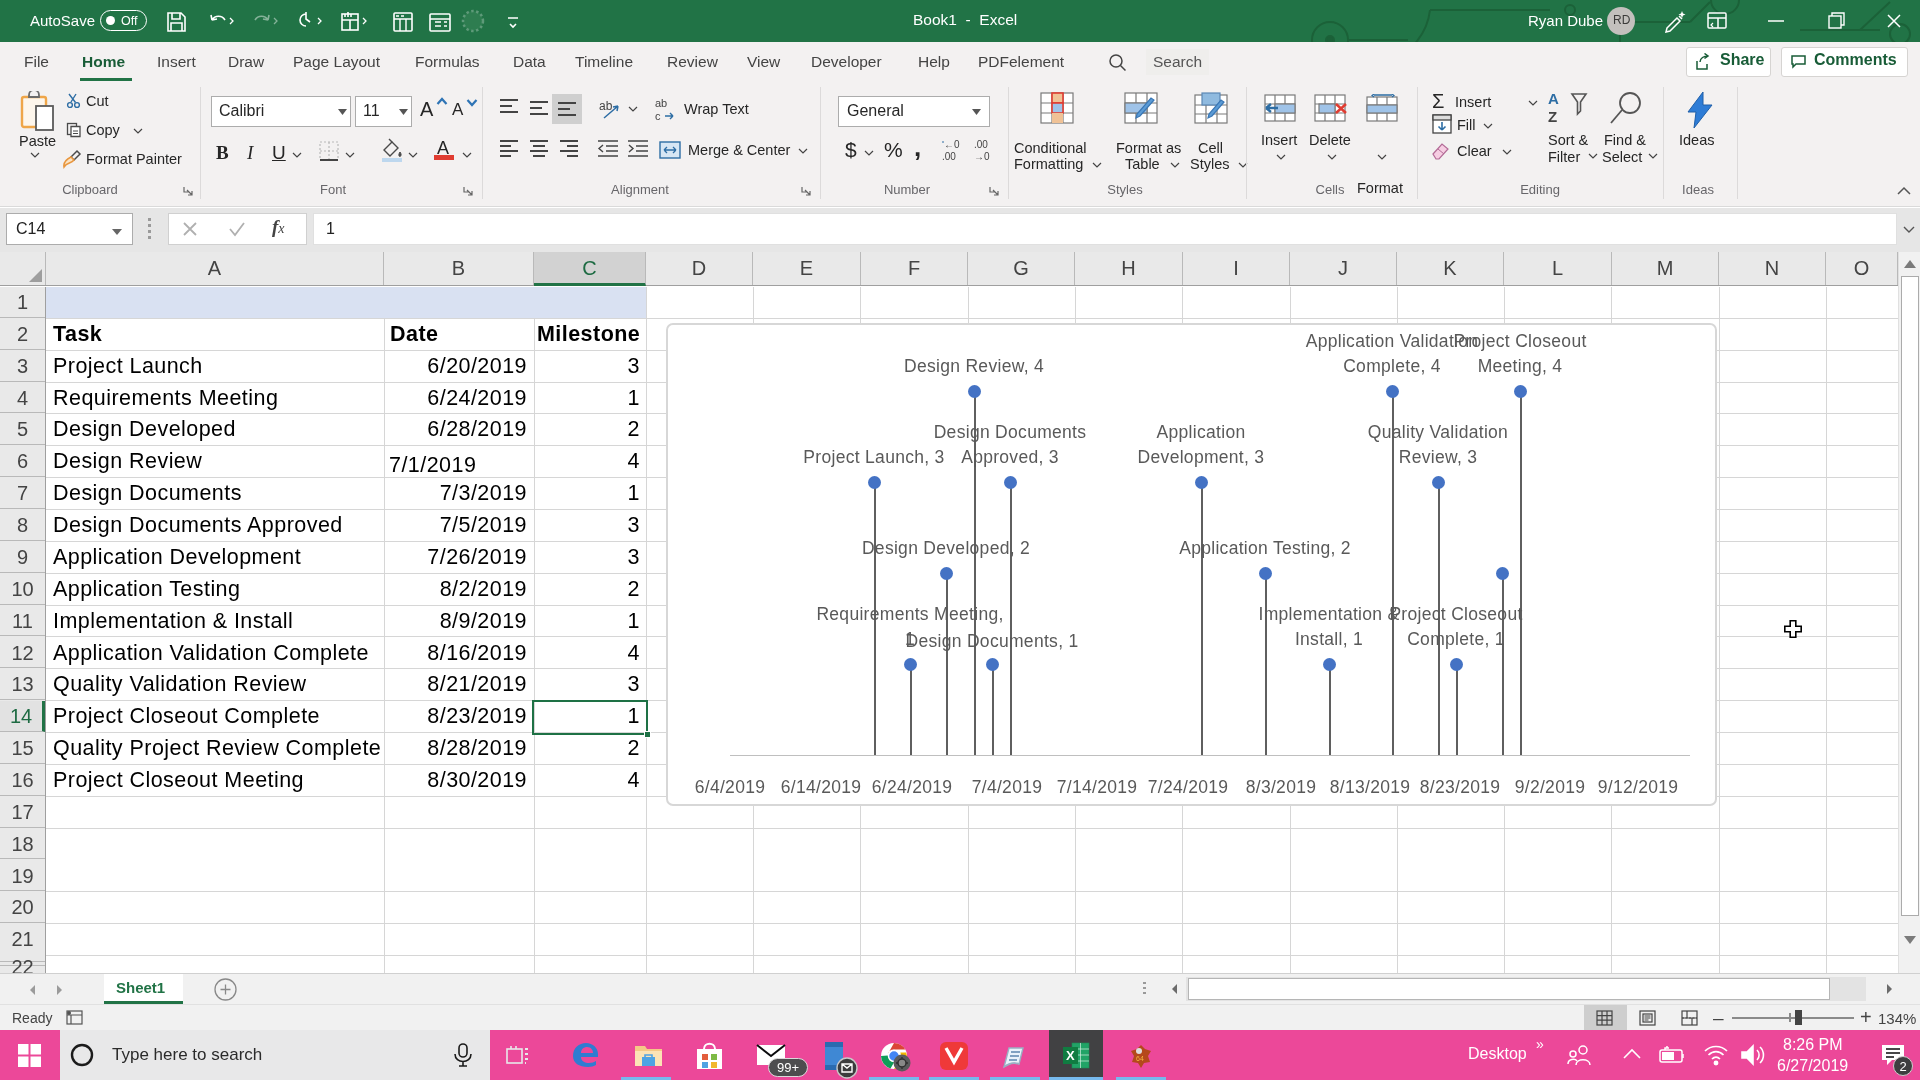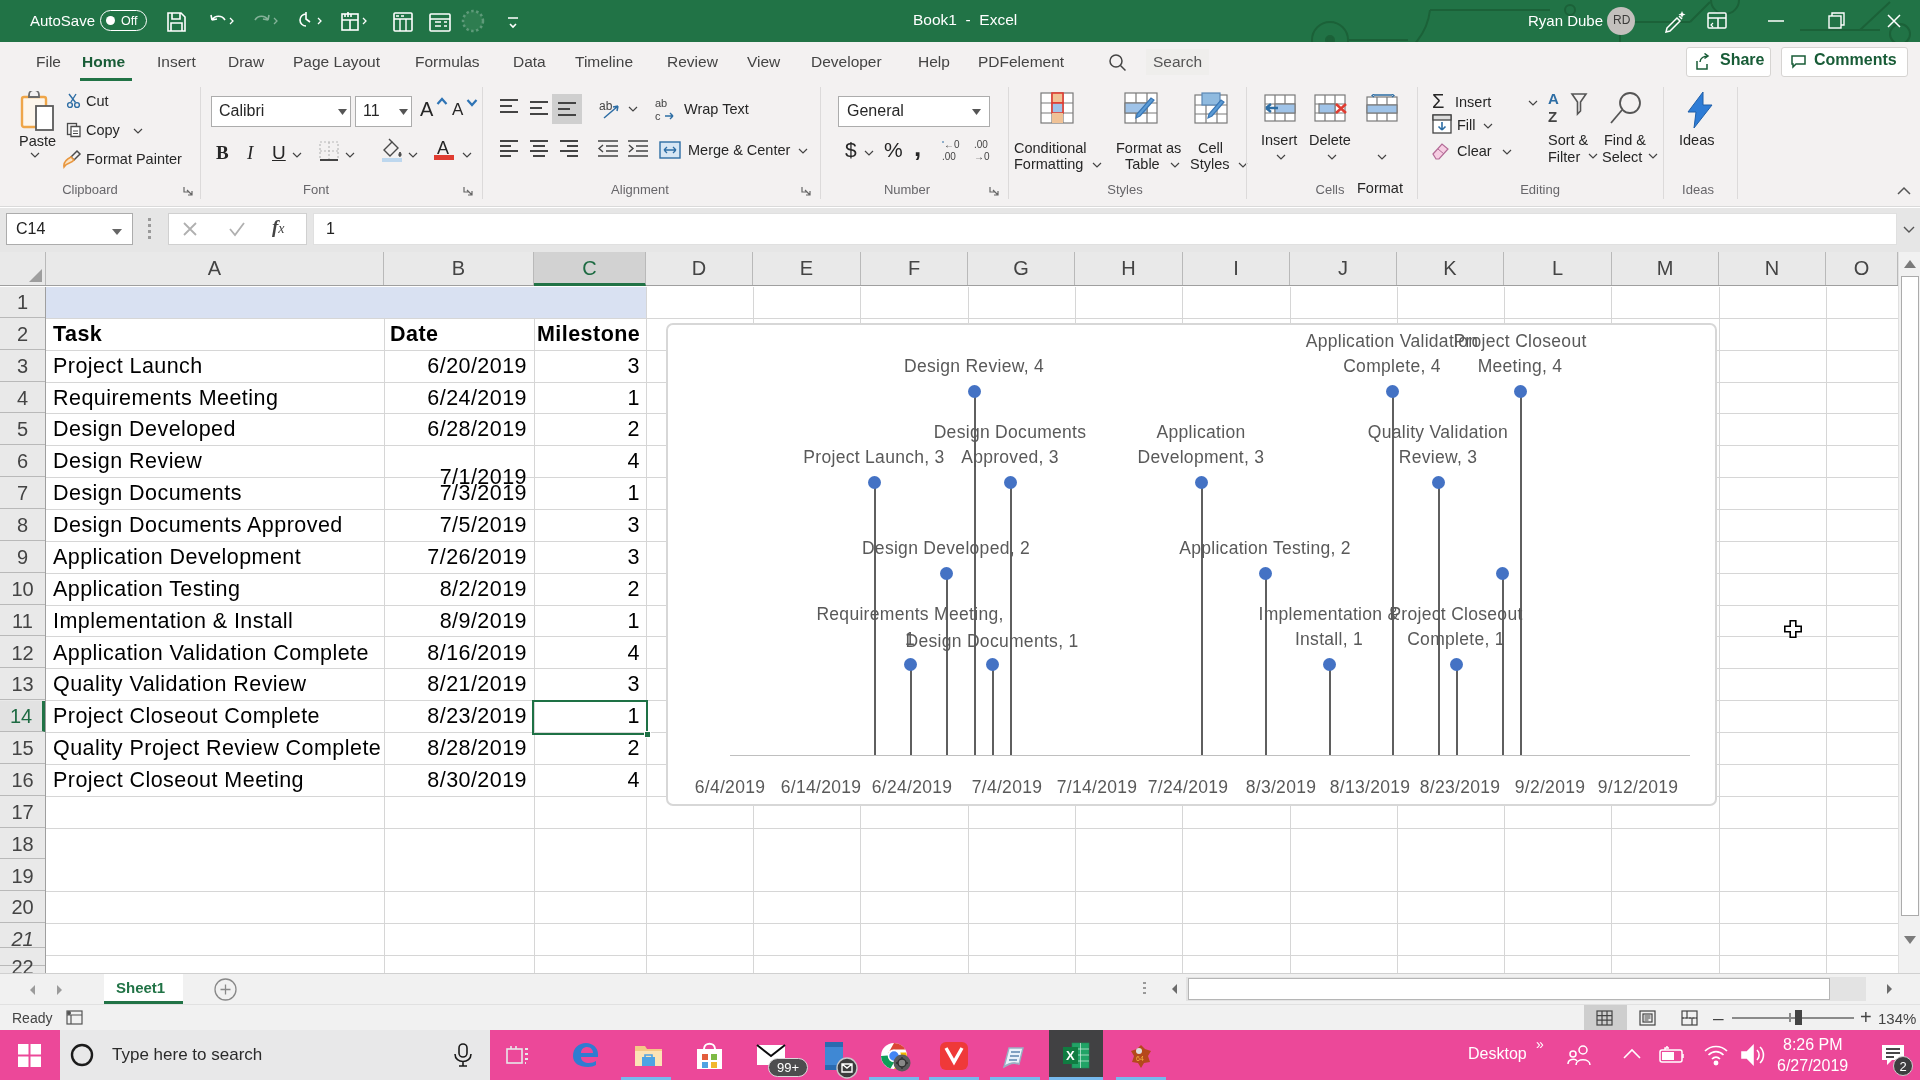--- a/index.html
+++ b/index.html
@@ -106,21 +106,21 @@
     </svg>
     <svg class="abs" style="left:1823px;top:9px" width="26" height="24" viewBox="0 0 26 24" fill="none" stroke="#fff" stroke-width="1.4">
       <rect x="6" y="7" width="12" height="12"></rect>
       <path d="M9 7 v-3 h12 v12 h-3"></path>
     </svg>
     <svg class="abs" style="left:1882px;top:9px" width="26" height="24" viewBox="0 0 26 24" stroke="#fff" stroke-width="1.5">
       <path d="M6 6 l12 12 M18 6 l-12 12"></path>
     </svg>
   </div>
   <div id="tabrow">
-    <div class="tab" style="left:36px;">File</div>
+    <div class="tab" style="left:24px;">File</div>
     <div class="tab" style="left:82px;color:#185C37;font-weight:bold;">Home</div>
     <div class="abs" style="left:80px;top:36px;width:52px;height:3px;background:#217346;"></div>
     <div class="tab" style="left:157px;">Insert</div>
     <div class="tab" style="left:228px;">Draw</div>
     <div class="tab" style="left:293px;">Page Layout</div>
     <div class="tab" style="left:415px;">Formulas</div>
     <div class="tab" style="left:513px;">Data</div>
     <div class="tab" style="left:575px;">Timeline</div>
     <div class="tab" style="left:667px;">Review</div>
     <div class="tab" style="left:747px;">View</div>
@@ -219,21 +219,21 @@
       <rect x="2" y="20" width="20" height="4" fill="#BDD7EE"></rect>
     </svg>
     <svg class="abs" style="left:408px;top:70px" width="10" height="6" viewBox="0 0 10 6" fill="none" stroke="#444" stroke-width="1.2">
       <path d="M1 1 l4 4 l4 -4"></path>
     </svg>
     <div class="rbtxt" style="left:437px;top:56px;font-size:18px;">A</div>
     <div class="abs" style="left:434px;top:73px;width:20px;height:5px;background:#E03C31;"></div>
     <svg class="abs" style="left:462px;top:70px" width="10" height="6" viewBox="0 0 10 6" fill="none" stroke="#444" stroke-width="1.2">
       <path d="M1 1 l4 4 l4 -4"></path>
     </svg>
-    <div class="glabel" style="left:286px;width:60px;">Font</div>
+    <div class="glabel" style="left:303px;width:60px;">Font</div>
     <svg class="launcher" style="left:462px;" viewBox="0 0 12 12" fill="none" stroke="#666" stroke-width="1.2">
       <path d="M2 2 v5 h5 M5 5 l5 5 M10 6 v4 h-4"></path>
     </svg>
     <div class="gdiv" style="left:482px;"></div>
 
     <svg class="abs" style="left:498px;top:16px" width="22" height="22" viewBox="0 0 22 22" stroke="#444" stroke-width="2">
       <path d="M2 3 h18 M2 9 h12 M2 15 h18" transform="translate(0,-1)"></path>
     </svg>
     <svg class="abs" style="left:528px;top:16px" width="22" height="22" viewBox="0 0 22 22" stroke="#444" stroke-width="2">
       <path d="M2 4 h18 M2 10 h12 M2 16 h18"></path>
@@ -492,21 +492,21 @@
       <div class="rh" style="top:318.6px;height:30.9px;line-height:30.9px;">11</div>
       <div class="rh" style="top:350.5px;height:30.9px;line-height:30.9px;">12</div>
       <div class="rh" style="top:382.3px;height:30.9px;line-height:30.9px;">13</div>
       <div class="rh" style="top:414.2px;height:30.9px;line-height:30.9px;background:#E2E2E2;color:#1E6B43;border-right:3px solid #217346;">14</div>
       <div class="rh" style="top:446px;height:30.9px;line-height:30.9px;">15</div>
       <div class="rh" style="top:477.9px;height:30.9px;line-height:30.9px;">16</div>
       <div class="rh" style="top:509.8px;height:30.9px;line-height:30.9px;">17</div>
       <div class="rh" style="top:541.6px;height:30.9px;line-height:30.9px;">18</div>
       <div class="rh" style="top:573.5px;height:30.9px;line-height:30.9px;">19</div>
       <div class="rh" style="top:605.3px;height:30.9px;line-height:30.9px;">20</div>
-      <div class="rh" style="top:637.2px;height:24px;line-height:30.9px;font-style:italic;">21</div>
+      <div class="rh" style="top:637.2px;height:38px;line-height:30.9px;">21</div>
       <div class="rh" style="top:669.1px;height:10px;">22</div>
     </div>
     <div id="grid">
       <div class="abs" style="left:0;top:0;width:1852px;height:684px;background:repeating-linear-gradient(to bottom, transparent 0px, transparent 30.88px, #D6D6D6 30.88px, #D6D6D6 31.86px);"></div>
       <div class="vline" style="left:338px;"></div>
       <div class="vline" style="left:488px;"></div>
       <div class="vline" style="left:600px;"></div>
       <div class="vline" style="left:707px;"></div>
       <div class="vline" style="left:814.3px;"></div>
       <div class="vline" style="left:921.6px;"></div>
@@ -531,21 +531,21 @@
       <div class="cell" style="left:7px;top:286.7px;height:31.9px;line-height:31.9px;">Application Testing</div>
       <div class="cell" style="left:7px;top:318.6px;height:31.9px;line-height:31.9px;">Implementation &amp; Install</div>
       <div class="cell" style="left:7px;top:350.5px;height:31.9px;line-height:31.9px;">Application Validation Complete</div>
       <div class="cell" style="left:7px;top:382.3px;height:31.9px;line-height:31.9px;">Quality Validation Review</div>
       <div class="cell" style="left:7px;top:414.2px;height:31.9px;line-height:31.9px;">Project Closeout Complete</div>
       <div class="cell" style="left:7px;top:446px;height:31.9px;line-height:31.9px;width:331px;overflow:hidden;">Quality Project Review Complete</div>
       <div class="cell" style="left:7px;top:477.9px;height:31.9px;line-height:31.9px;">Project Closeout Meeting</div>
       <div class="cell" style="left:343px;width:138px;top:63.7px;height:31.9px;line-height:31.9px;text-align:right;">6/20/2019</div>
       <div class="cell" style="left:343px;width:138px;top:95.6px;height:31.9px;line-height:31.9px;text-align:right;">6/24/2019</div>
       <div class="cell" style="left:343px;width:138px;top:127.4px;height:31.9px;line-height:31.9px;text-align:right;">6/28/2019</div>
-      <div class="cell" style="left:343px;width:138px;top:175px;height:31.9px;line-height:31.9px;text-align:right;">7/1/2019</div>
+      <div class="cell" style="left:343px;width:138px;top:163px;height:31.9px;line-height:31.9px;">7/1/2019</div>
       <div class="cell" style="left:343px;width:138px;top:191.2px;height:31.9px;line-height:31.9px;text-align:right;">7/3/2019</div>
       <div class="cell" style="left:343px;width:138px;top:223px;height:31.9px;line-height:31.9px;text-align:right;">7/5/2019</div>
       <div class="cell" style="left:343px;width:138px;top:254.9px;height:31.9px;line-height:31.9px;text-align:right;">7/26/2019</div>
       <div class="cell" style="left:343px;width:138px;top:286.7px;height:31.9px;line-height:31.9px;text-align:right;">8/2/2019</div>
       <div class="cell" style="left:343px;width:138px;top:318.6px;height:31.9px;line-height:31.9px;text-align:right;">8/9/2019</div>
       <div class="cell" style="left:343px;width:138px;top:350.5px;height:31.9px;line-height:31.9px;text-align:right;">8/16/2019</div>
       <div class="cell" style="left:343px;width:138px;top:382.3px;height:31.9px;line-height:31.9px;text-align:right;">8/21/2019</div>
       <div class="cell" style="left:343px;width:138px;top:414.2px;height:31.9px;line-height:31.9px;text-align:right;">8/23/2019</div>
       <div class="cell" style="left:343px;width:138px;top:446px;height:31.9px;line-height:31.9px;text-align:right;">8/28/2019</div>
       <div class="cell" style="left:343px;width:138px;top:477.9px;height:31.9px;line-height:31.9px;text-align:right;">8/30/2019</div>

